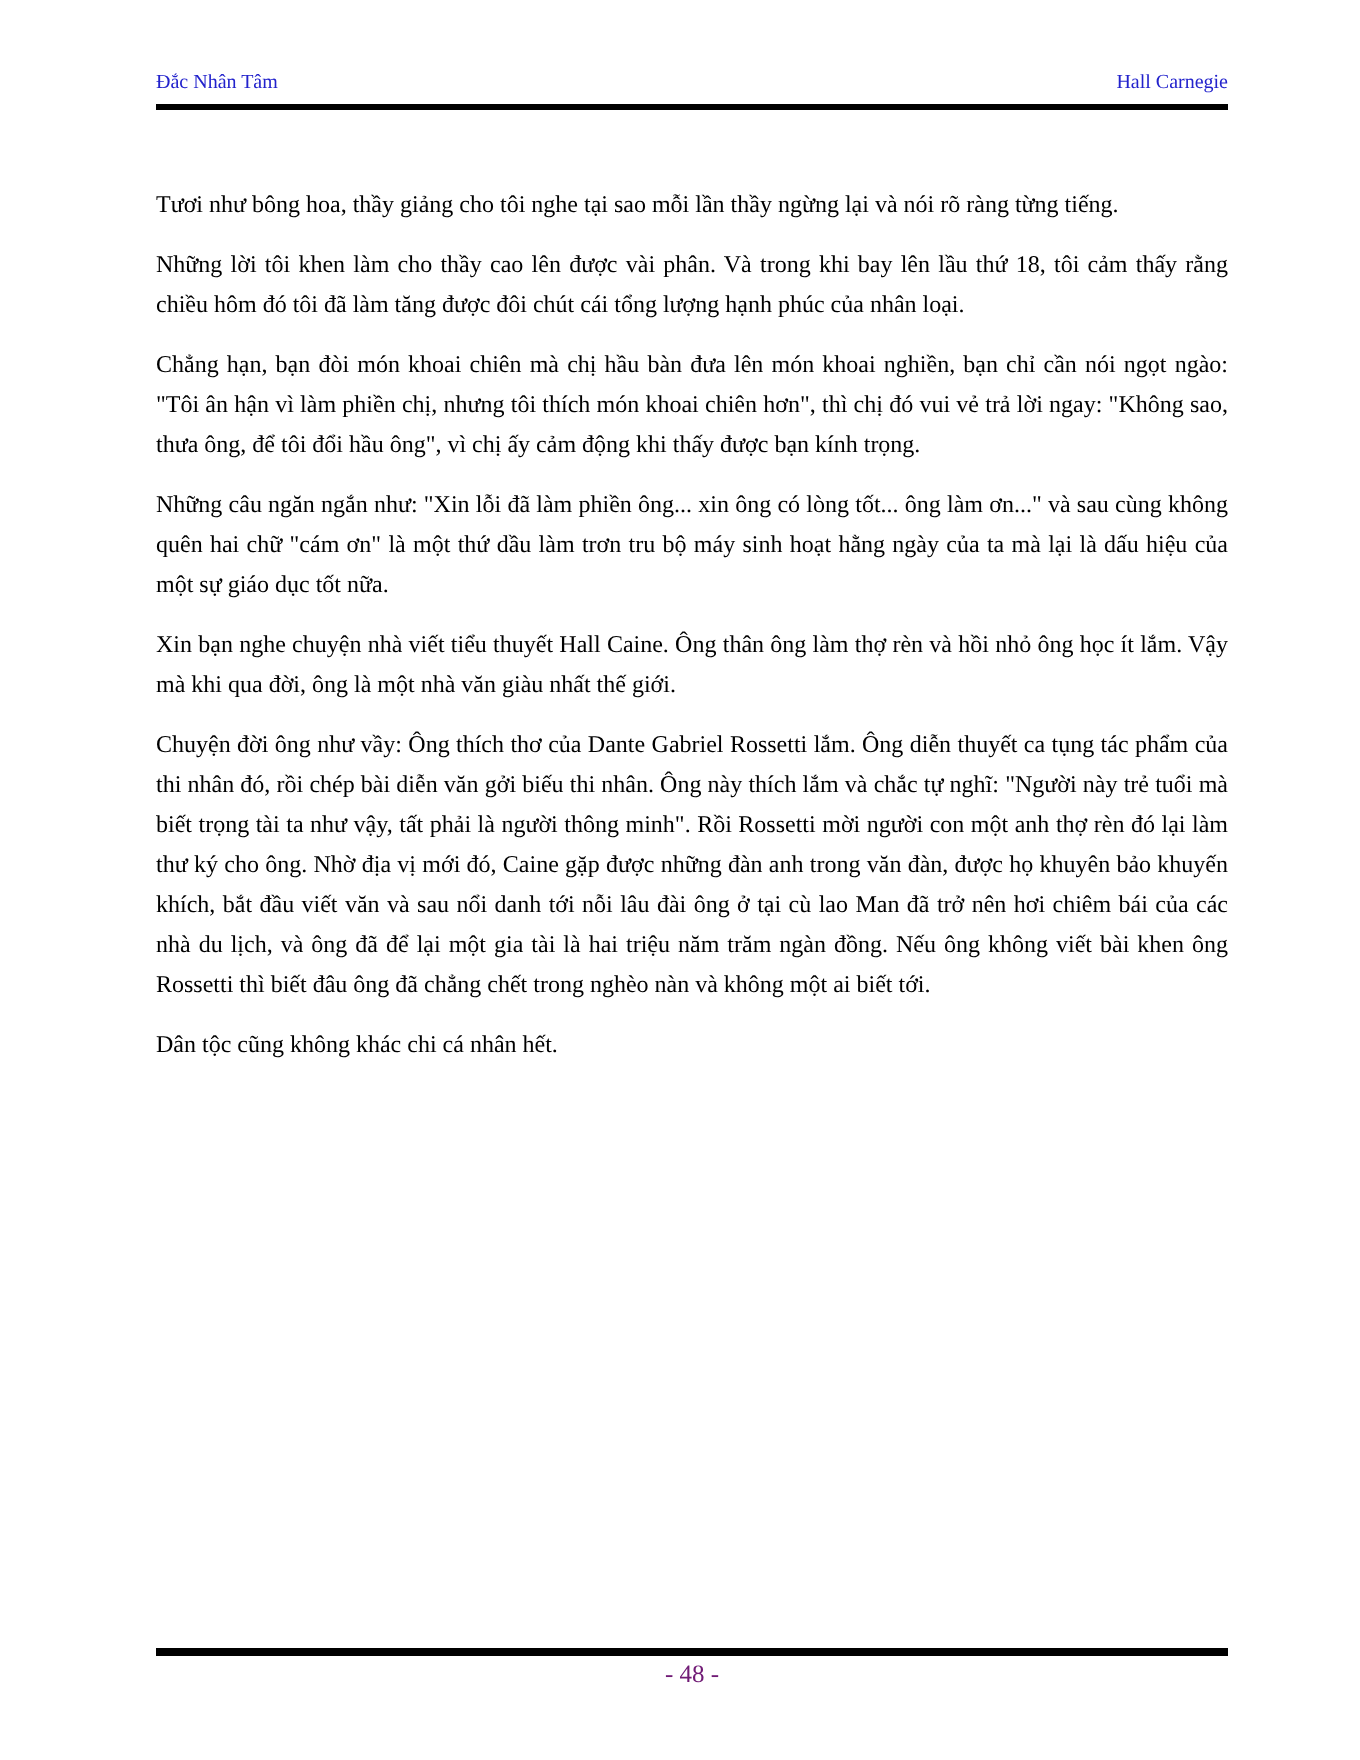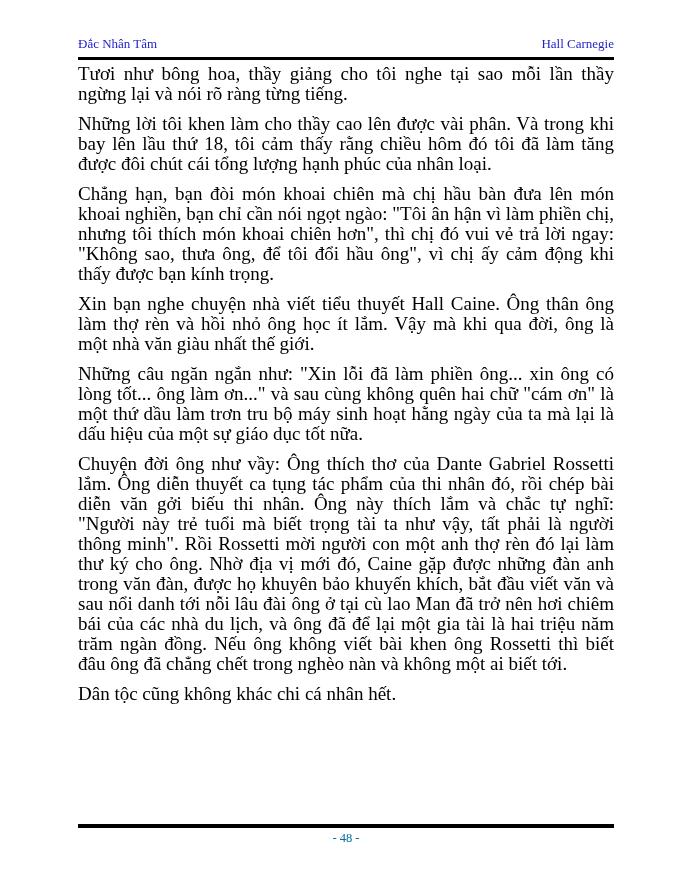--- a/index.html
+++ b/index.html
@@ -18,73 +18,73 @@
     overflow: hidden;
   }
   .header {
     position: absolute;
     top: 36px;
     left: 78px;
     right: 66px;
     display: flex;
     justify-content: space-between;
     align-items: flex-end;
-    font-size: 13px;
+    font-size: 10px;
     color: #2222cc;
     border-bottom: 3px solid #000000;
     padding-bottom: 5px;
   }
   .header .book-title,
   .header .author {
     white-space: nowrap;
   }
   .content {
     position: absolute;
-    top: 64px;
+    top: 92px;
     left: 78px;
     right: 66px;
     text-align: justify;
-    font-size: 19px;
+    font-size: 12px;
     line-height: 20px;
   }
   .content p {
     margin: 0 0 10px 0;
     padding: 0;
   }
   .footer {
     position: absolute;
     top: 824px;
     left: 78px;
     right: 66px;
     border-top: 4px solid #000000;
     text-align: center;
   }
   .footer .page-number {
     display: inline-block;
     margin-top: 2px;
     font-size: 12.5px;
-    color: #0369a1;
+    color: #701a75;
   }
 </style>
 </head>
 <body>
 
 <div class="page">
 
   <div class="header">
     <span class="book-title">Đắc Nhân Tâm</span>
     <span class="author">Hall Carnegie</span>
   </div>
 
   <div class="content">
     <p>Tươi như bông hoa, thầy giảng cho tôi nghe tại sao mỗi lần thầy ngừng lại và nói rõ ràng từng tiếng.</p>
     <p>Những lời tôi khen làm cho thầy cao lên được vài phân. Và trong khi bay lên lầu thứ 18, tôi cảm thấy rằng chiều hôm đó tôi đã làm tăng được đôi chút cái tổng lượng hạnh phúc của nhân loại.</p>
     <p>Chẳng hạn, bạn đòi món khoai chiên mà chị hầu bàn đưa lên món khoai nghiền, bạn chỉ cần nói ngọt ngào: "Tôi ân hận vì làm phiền chị, nhưng tôi thích món khoai chiên hơn", thì chị đó vui vẻ trả lời ngay: "Không sao, thưa ông, để tôi đổi hầu ông", vì chị ấy cảm động khi thấy được bạn kính trọng.</p>
+    <p>Những câu ngăn ngắn như: "Xin lỗi đã làm phiền ông... xin ông có lòng tốt... ông làm ơn..." và sau cùng không quên hai chữ "cám ơn" là một thứ dầu làm trơn tru bộ máy sinh hoạt hằng ngày của ta mà lại là dấu hiệu của một sự giáo dục tốt nữa.</p>
     <p>Xin bạn nghe chuyện nhà viết tiểu thuyết Hall Caine. Ông thân ông làm thợ rèn và hồi nhỏ ông học ít lắm. Vậy mà khi qua đời, ông là một nhà văn giàu nhất thế giới.</p>
-    <p>Những câu ngăn ngắn như: "Xin lỗi đã làm phiền ông... xin ông có lòng tốt... ông làm ơn..." và sau cùng không quên hai chữ "cám ơn" là một thứ dầu làm trơn tru bộ máy sinh hoạt hằng ngày của ta mà lại là dấu hiệu của một sự giáo dục tốt nữa.</p>
     <p>Chuyện đời ông như vầy: Ông thích thơ của Dante Gabriel Rossetti lắm. Ông diễn thuyết ca tụng tác phẩm của thi nhân đó, rồi chép bài diễn văn gởi biếu thi nhân. Ông này thích lắm và chắc tự nghĩ: "Người này trẻ tuổi mà biết trọng tài ta như vậy, tất phải là người thông minh". Rồi Rossetti mời người con một anh thợ rèn đó lại làm thư ký cho ông. Nhờ địa vị mới đó, Caine gặp được những đàn anh trong văn đàn, được họ khuyên bảo khuyến khích, bắt đầu viết văn và sau nổi danh tới nỗi lâu đài ông ở tại cù lao Man đã trở nên hơi chiêm bái của các nhà du lịch, và ông đã để lại một gia tài là hai triệu năm trăm ngàn đồng. Nếu ông không viết bài khen ông Rossetti thì biết đâu ông đã chẳng chết trong nghèo nàn và không một ai biết tới.</p>
     <p>Dân tộc cũng không khác chi cá nhân hết.</p>
   </div>
 
   <div class="footer">
     <span class="page-number">- 48 -</span>
   </div>
 
 </div>
 

